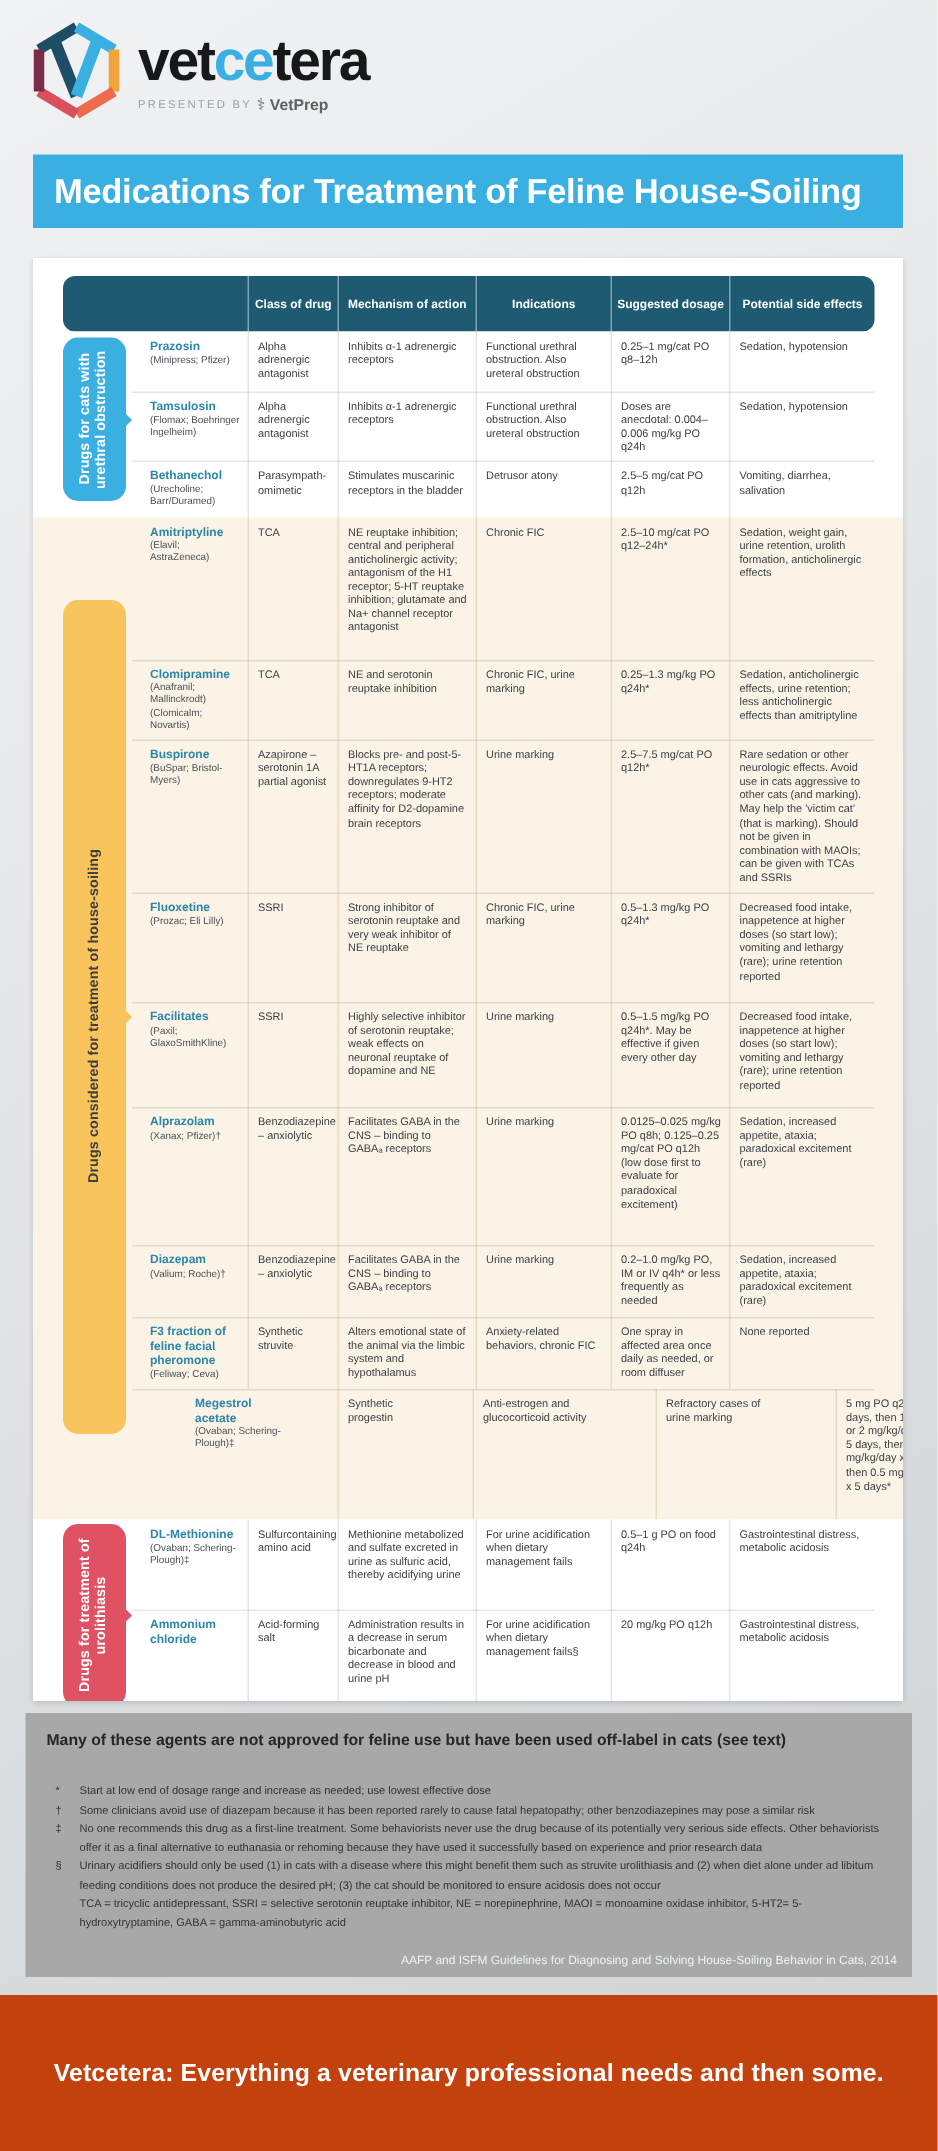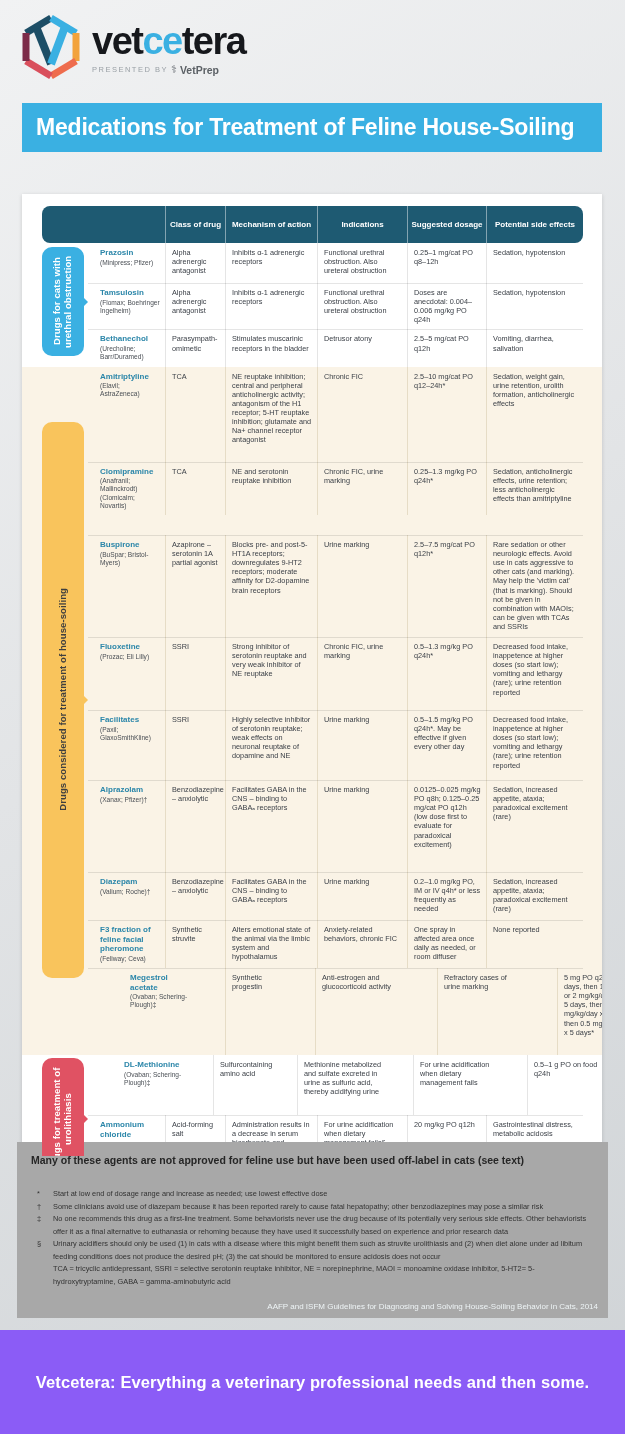--- a/index.html
+++ b/index.html
@@ -24,21 +24,21 @@
   
   .title-bar{
     position:absolute;left:22px;top:103px;width:580px;height:49px;
     background:#3ab0e2;color:#ffffff;display:flex;align-items:center;
     padding-left:14px;box-sizing:border-box;
     font-size:23px;font-weight:700;letter-spacing:-0.2px;
   }
 
   
   .card{
-    position:absolute;left:22px;top:194px;width:580px;height:962px;
+    position:absolute;left:22px;top:172px;width:580px;height:962px;
     background:#ffffff;overflow:hidden;
     box-shadow:0 1px 4px rgba(0,0,0,0.15);
   }
   .thead{
     margin:12px 0 0 20px;width:541px;height:37px;
     background:#1e5a72;border-radius:8px;
     display:grid;grid-template-columns:123px 60px 92px 90px 79px 97px;
     box-sizing:border-box;
   }
   .thead .hcell{
@@ -104,21 +104,21 @@
   .note-item .mark{width:22px;flex:0 0 22px;text-align:left;padding-left:6px;box-sizing:border-box;}
   .note-item .txt{flex:1;}
   .attribution{
     position:absolute;right:10px;bottom:7px;
     font-size:8px;color:#eef4f6;
   }
 
   
   .footer{
     position:absolute;left:0;top:1330px;width:625px;height:104px;
-    background:#8b5cf6;display:flex;align-items:center;justify-content:center;
+    background:#c2410c;display:flex;align-items:center;justify-content:center;
   }
   .footer-text{color:#ffffff;font-size:16.5px;font-weight:700;letter-spacing:0.1px;}
 </style>
 </head>
 <body>
 
 <div class="page">
 
   <div class="brand-row">
     <svg class="logo-mark" viewBox="0 0 62 68">
@@ -223,21 +223,21 @@
           <div class="drug">Clomipramine</div>
           <div class="brand">(Anafranil; Mallinckrodt) (Clomicalm; Novartis)</div>
         </div>
         <div class="cell c-class">TCA</div>
         <div class="cell c-mech">NE and serotonin reuptake inhibition</div>
         <div class="cell c-ind">Chronic FIC, urine marking</div>
         <div class="cell c-dose">0.25–1.3 mg/kg PO q24h*</div>
         <div class="cell c-side">Sedation, anticholinergic effects, urine retention; less anticholinergic effects than amitriptyline</div>
       </div>
 
-      <div class="row" style="min-height:102px;margin-top:20px;">
+      <div class="row" style="min-height:102px;">
         <div class="cell c-label"></div>
         <div class="cell c-drug">
           <div class="drug">Buspirone</div>
           <div class="brand">(BuSpar; Bristol-Myers)</div>
         </div>
         <div class="cell c-class">Azapirone – serotonin 1A partial agonist</div>
         <div class="cell c-mech">Blocks pre- and post-5-HT1A receptors; downregulates 9-HT2 receptors; moderate affinity for D2-dopamine brain receptors</div>
         <div class="cell c-ind">Urine marking</div>
         <div class="cell c-dose">2.5–7.5 mg/cat PO q12h*</div>
         <div class="cell c-side">Rare sedation or other neurologic effects. Avoid use in cats aggressive to other cats (and marking). May help the 'victim cat' (that is marking). Should not be given in combination with MAOIs; can be given with TCAs and SSRIs</div>
@@ -320,21 +320,21 @@
         <div class="cell c-dose">5 mg PO q24h x 5–7 days, then 1x/week; or 2 mg/kg/day PO x 5 days, then 1 mg/kg/day x 5 days, then 0.5 mg/kg/day x 5 days*</div>
         <div class="cell c-side">Adrenocortical suppression, adrenal atrophy, transient diabetes mellitus, mammary hypertrophy, neoplasia</div>
       </div>
     </section>
 
     <section class="group g-white">
       <div class="group-label gl-red" style="top:3px;height:122px;">
           <span>Drugs for treatment of urolithiasis</span>
         </div>
 
-      <div class="row" style="min-height:60px;gap:24px;">
+      <div class="row" style="min-height:60px;">
         <div class="cell c-label"></div>
         <div class="cell c-drug">
           <div class="drug">DL-Methionine</div>
           <div class="brand">(Ovaban; Schering-Plough)‡</div>
         </div>
         <div class="cell c-class">Sulfurcontaining amino acid</div>
         <div class="cell c-mech">Methionine metabolized and sulfate excreted in urine as sulfuric acid, thereby acidifying urine</div>
         <div class="cell c-ind">For urine acidification when dietary management fails</div>
         <div class="cell c-dose">0.5–1 g PO on food q24h</div>
         <div class="cell c-side">Gastrointestinal distress, metabolic acidosis</div>

